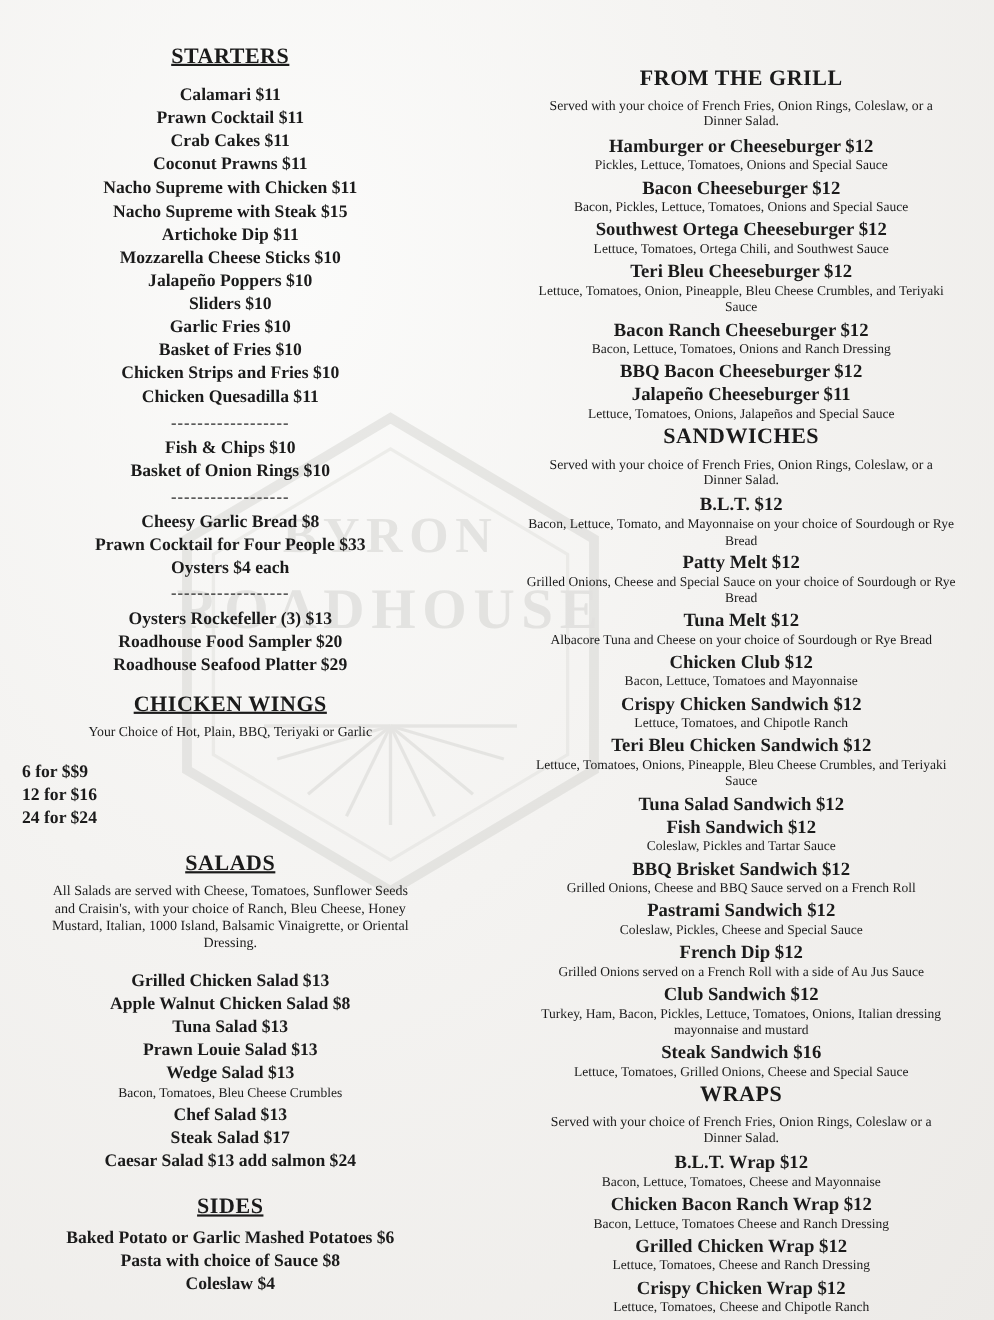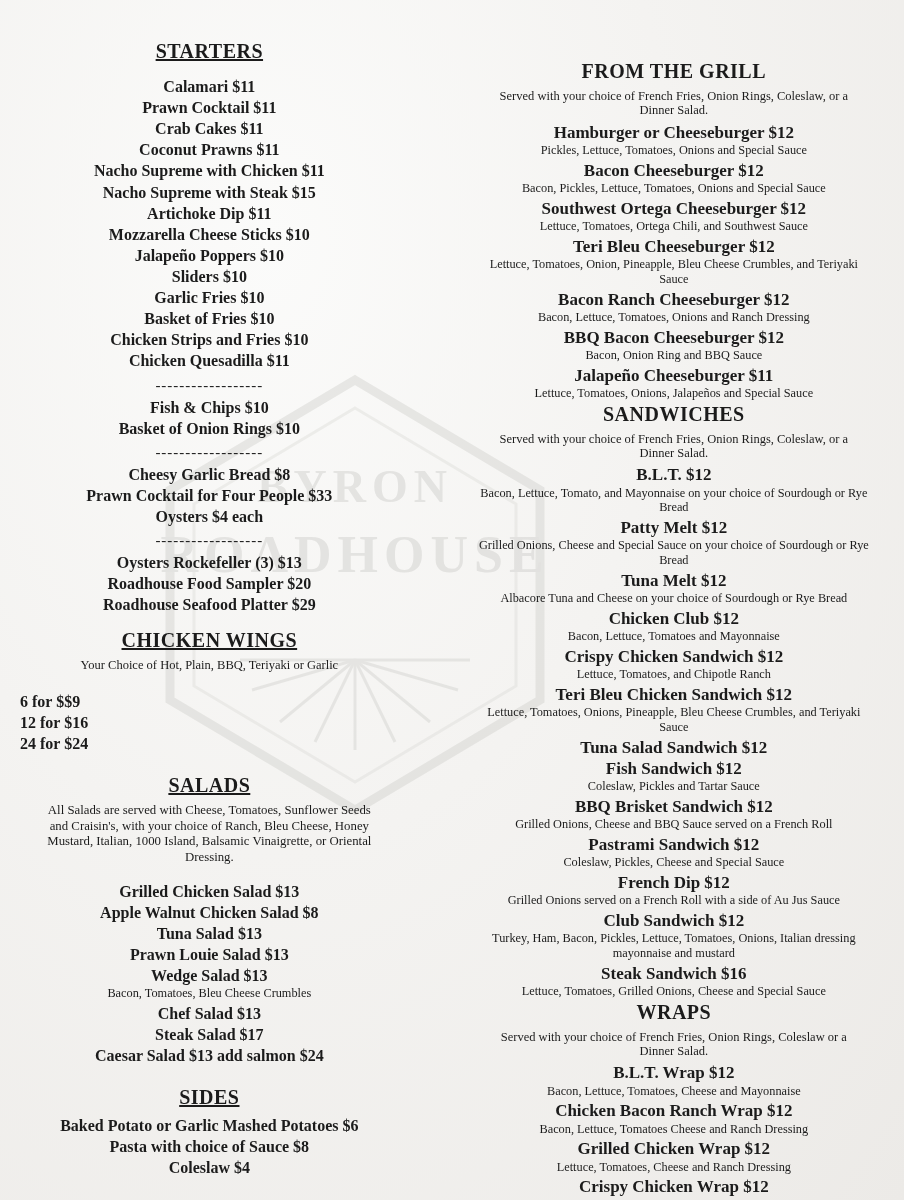--- a/index.html
+++ b/index.html
@@ -231,21 +231,20 @@
         <p class="desc">Pickles, Lettuce, Tomatoes, Onions and Special Sauce</p>
         <p class="grill-item">Bacon Cheeseburger $12</p>
         <p class="desc">Bacon, Pickles, Lettuce, Tomatoes, Onions and Special Sauce</p>
         <p class="grill-item">Southwest Ortega Cheeseburger $12</p>
         <p class="desc">Lettuce, Tomatoes, Ortega Chili, and Southwest Sauce</p>
         <p class="grill-item">Teri Bleu Cheeseburger $12</p>
         <p class="desc">Lettuce, Tomatoes, Onion, Pineapple, Bleu Cheese Crumbles, and Teriyaki Sauce</p>
         <p class="grill-item">Bacon Ranch Cheeseburger $12</p>
         <p class="desc">Bacon, Lettuce, Tomatoes, Onions and Ranch Dressing</p>
         <p class="grill-item">BBQ Bacon Cheeseburger $12</p>
-        <p class="desc">Bacon, Onion Ring and BBQ Sauce</p>
         <p class="grill-item">Jalapeño Cheeseburger $11</p>
         <p class="desc">Lettuce, Tomatoes, Onions, Jalapeños and Special Sauce</p>
       </div>
 
       <h2 class="section plain">SANDWICHES</h2>
       <p class="section-note">Served with your choice of French Fries, Onion Rings, Coleslaw, or a Dinner Salad.</p>
       <div>
         <p class="grill-item">B.L.T. $12</p>
         <p class="desc">Bacon, Lettuce, Tomato, and Mayonnaise on your choice of Sourdough or Rye Bread</p>
         <p class="grill-item">Patty Melt $12</p>

